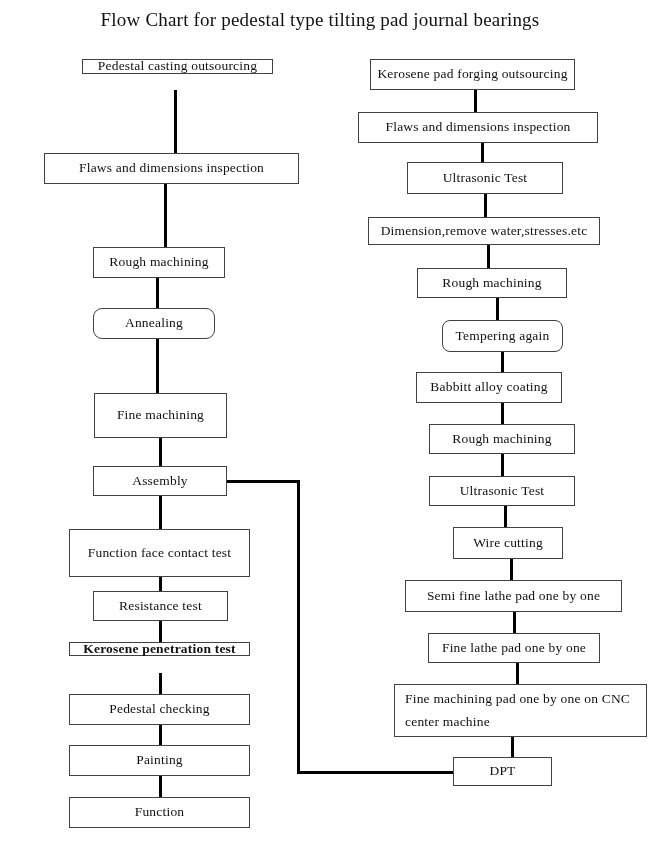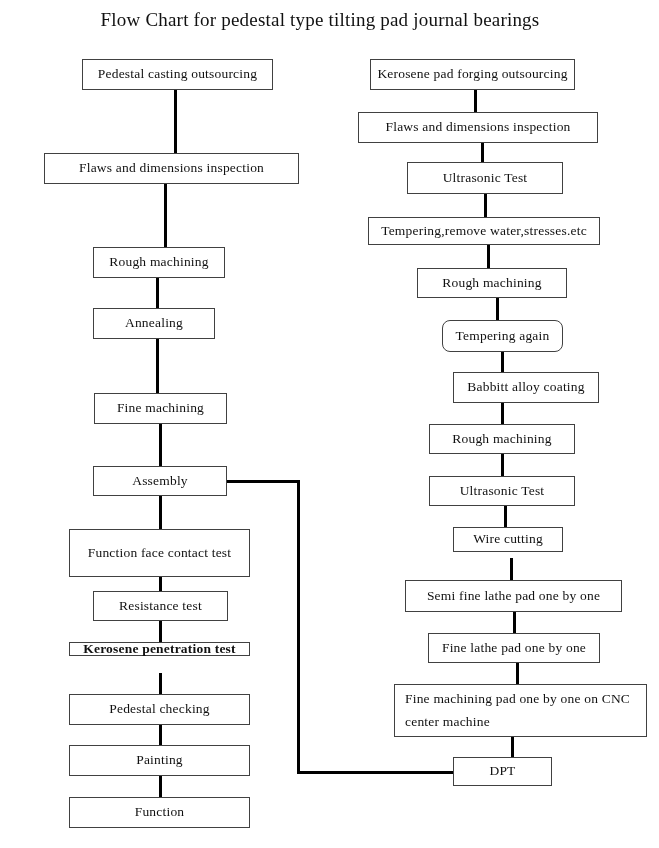--- a/index.html
+++ b/index.html
@@ -57,33 +57,33 @@
     background: #000000;
     z-index: 0;
   }
 </style>
 </head>
 <body>
 
 <div class="page">
   <h1 class="title">Flow Chart for pedestal type tilting pad journal bearings</h1>
   <div id="canvas">
-      <div class="node" style="left: 82px; top: 59px; width: 191px; height: 31px;">
+      <div class="node" style="left: 82px; top: 59px; width: 191px; height: 15px;">
         <span>Pedestal casting outsourcing</span>
       </div>
       <div class="node" style="left: 44px; top: 153px; width: 255px; height: 31px;">
         <span>Flaws and dimensions inspection</span>
       </div>
       <div class="node" style="left: 93px; top: 247px; width: 132px; height: 31px;">
         <span>Rough machining</span>
       </div>
-      <div class="node" style="left: 93px; top: 308px; width: 122px; height: 31px;">
+      <div class="node" style="left: 93px; top: 308px; width: 122px; height: 31px; border-radius: 9px;">
         <span>Annealing</span>
       </div>
-      <div class="node" style="left: 94px; top: 393px; width: 133px; height: 31px;">
+      <div class="node" style="left: 94px; top: 393px; width: 133px; height: 45px;">
         <span>Fine machining</span>
       </div>
       <div class="node" style="left: 93px; top: 466px; width: 134px; height: 30px; justify-content: center;">
         <span>Assembly</span>
       </div>
       <div class="node" style="left: 69px; top: 529px; width: 181px; height: 48px;">
         <span>Function face contact test</span>
       </div>
       <div class="node" style="left: 93px; top: 591px; width: 135px; height: 30px;">
         <span>Resistance test</span>
@@ -114,38 +114,38 @@
       <div class="node" style="left: 370px; top: 59px; width: 205px; height: 31px;">
         <span>Kerosene pad forging outsourcing</span>
       </div>
       <div class="node" style="left: 358px; top: 112px; width: 240px; height: 31px;">
         <span>Flaws and dimensions inspection</span>
       </div>
       <div class="node" style="left: 407px; top: 162px; width: 156px; height: 32px;">
         <span>Ultrasonic Test</span>
       </div>
       <div class="node" style="left: 368px; top: 217px; width: 232px; height: 28px;">
-        <span>Tempering,remove water,stresses.etc</span>
+        <span>Dimension,remove water,stresses.etc</span>
       </div>
       <div class="node" style="left: 417px; top: 268px; width: 150px; height: 30px;">
         <span>Rough machining</span>
       </div>
       <div class="node" style="left: 442px; top: 320px; width: 121px; height: 32px; border-radius: 8px;">
         <span>Tempering again</span>
       </div>
-      <div class="node" style="left: 453px; top: 372px; width: 146px; height: 31px;">
+      <div class="node" style="left: 416px; top: 372px; width: 146px; height: 31px;">
         <span>Babbitt alloy coating</span>
       </div>
       <div class="node" style="left: 429px; top: 424px; width: 146px; height: 30px;">
         <span>Rough machining</span>
       </div>
       <div class="node" style="left: 429px; top: 476px; width: 146px; height: 30px;">
         <span>Ultrasonic Test</span>
       </div>
-      <div class="node" style="left: 453px; top: 527px; width: 110px; height: 25px;">
+      <div class="node" style="left: 453px; top: 527px; width: 110px; height: 32px;">
         <span>Wire cutting</span>
       </div>
       <div class="node" style="left: 405px; top: 580px; width: 217px; height: 32px;">
         <span>Semi fine lathe pad one by one</span>
       </div>
       <div class="node" style="left: 428px; top: 633px; width: 172px; height: 30px;">
         <span>Fine lathe pad one by one</span>
       </div>
       <div class="node align-left" style="left: 394px; top: 684px; width: 253px; height: 53px;">
         <span>Fine machining pad one by one on CNC center machine</span>

